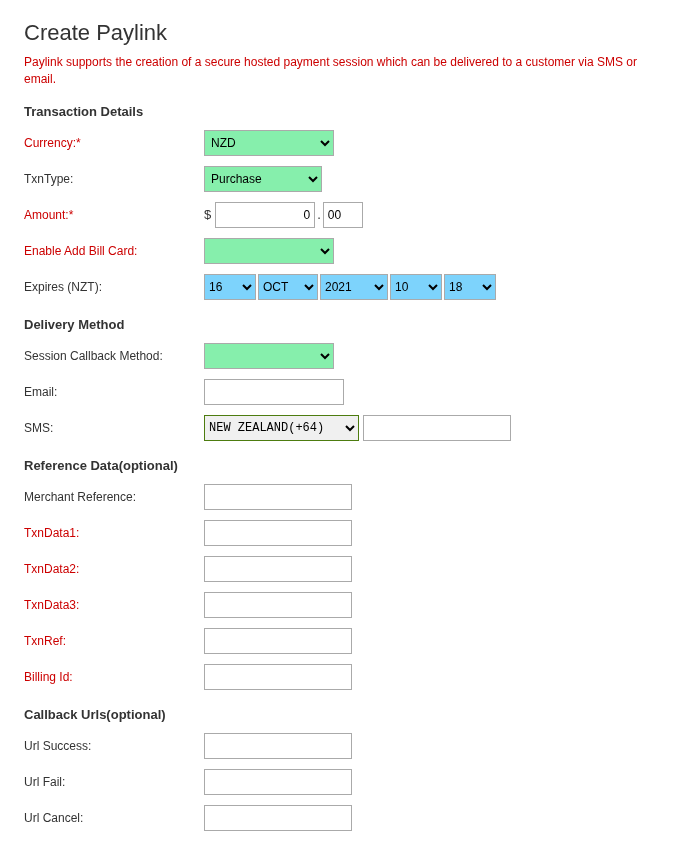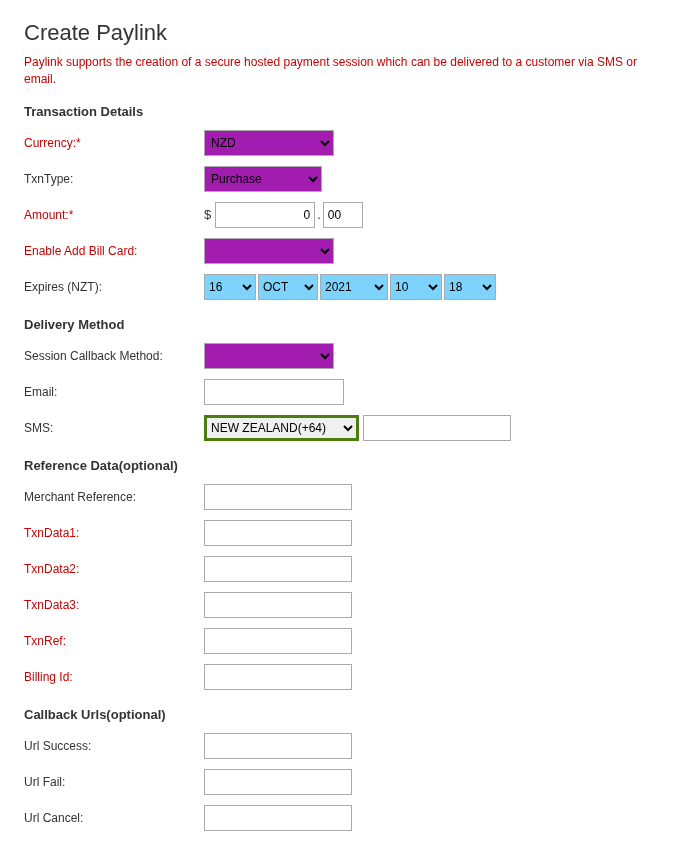--- a/index.html
+++ b/index.html
@@ -53,21 +53,21 @@
     .form-control {
       height: 26px;
       border: 1px solid #aaa;
       font-size: 12px;
       padding: 2px 4px;
       background: #fff;
     }
     select.form-control {
       padding: 2px 2px;
       cursor: pointer;
-      background: #a21caf;
+      background: #86efac;
     }
     input.form-control {
       background: #fff;
     }
     .currency-select { width: 130px; }
     .txntype-select { width: 118px; }
     .add-bill-select { width: 130px; }
     .amount-wrapper {
       display: flex;
       align-items: center;
@@ -107,24 +107,25 @@
     .delivery-select { width: 130px; }
     .email-input { width: 140px; }
     .sms-wrapper {
       display: flex;
       align-items: center;
       gap: 4px;
     }
     .sms-country-select {
       width: 155px;
       height: 26px;
-      border: 3px solid #4d7c0f;
+      border: 1px solid #4d7c0f;
       background: #f0f0f0;
       font-size: 12px;
       cursor: pointer;
+      font-family: Liberation Mono, monospace;
     }
     .sms-number-input {
       width: 148px;
       height: 26px;
       border: 1px solid #aaa;
       font-size: 12px;
       padding: 2px 4px;
     }
     .ref-input { width: 148px; }
     .callback-input { width: 148px; }

